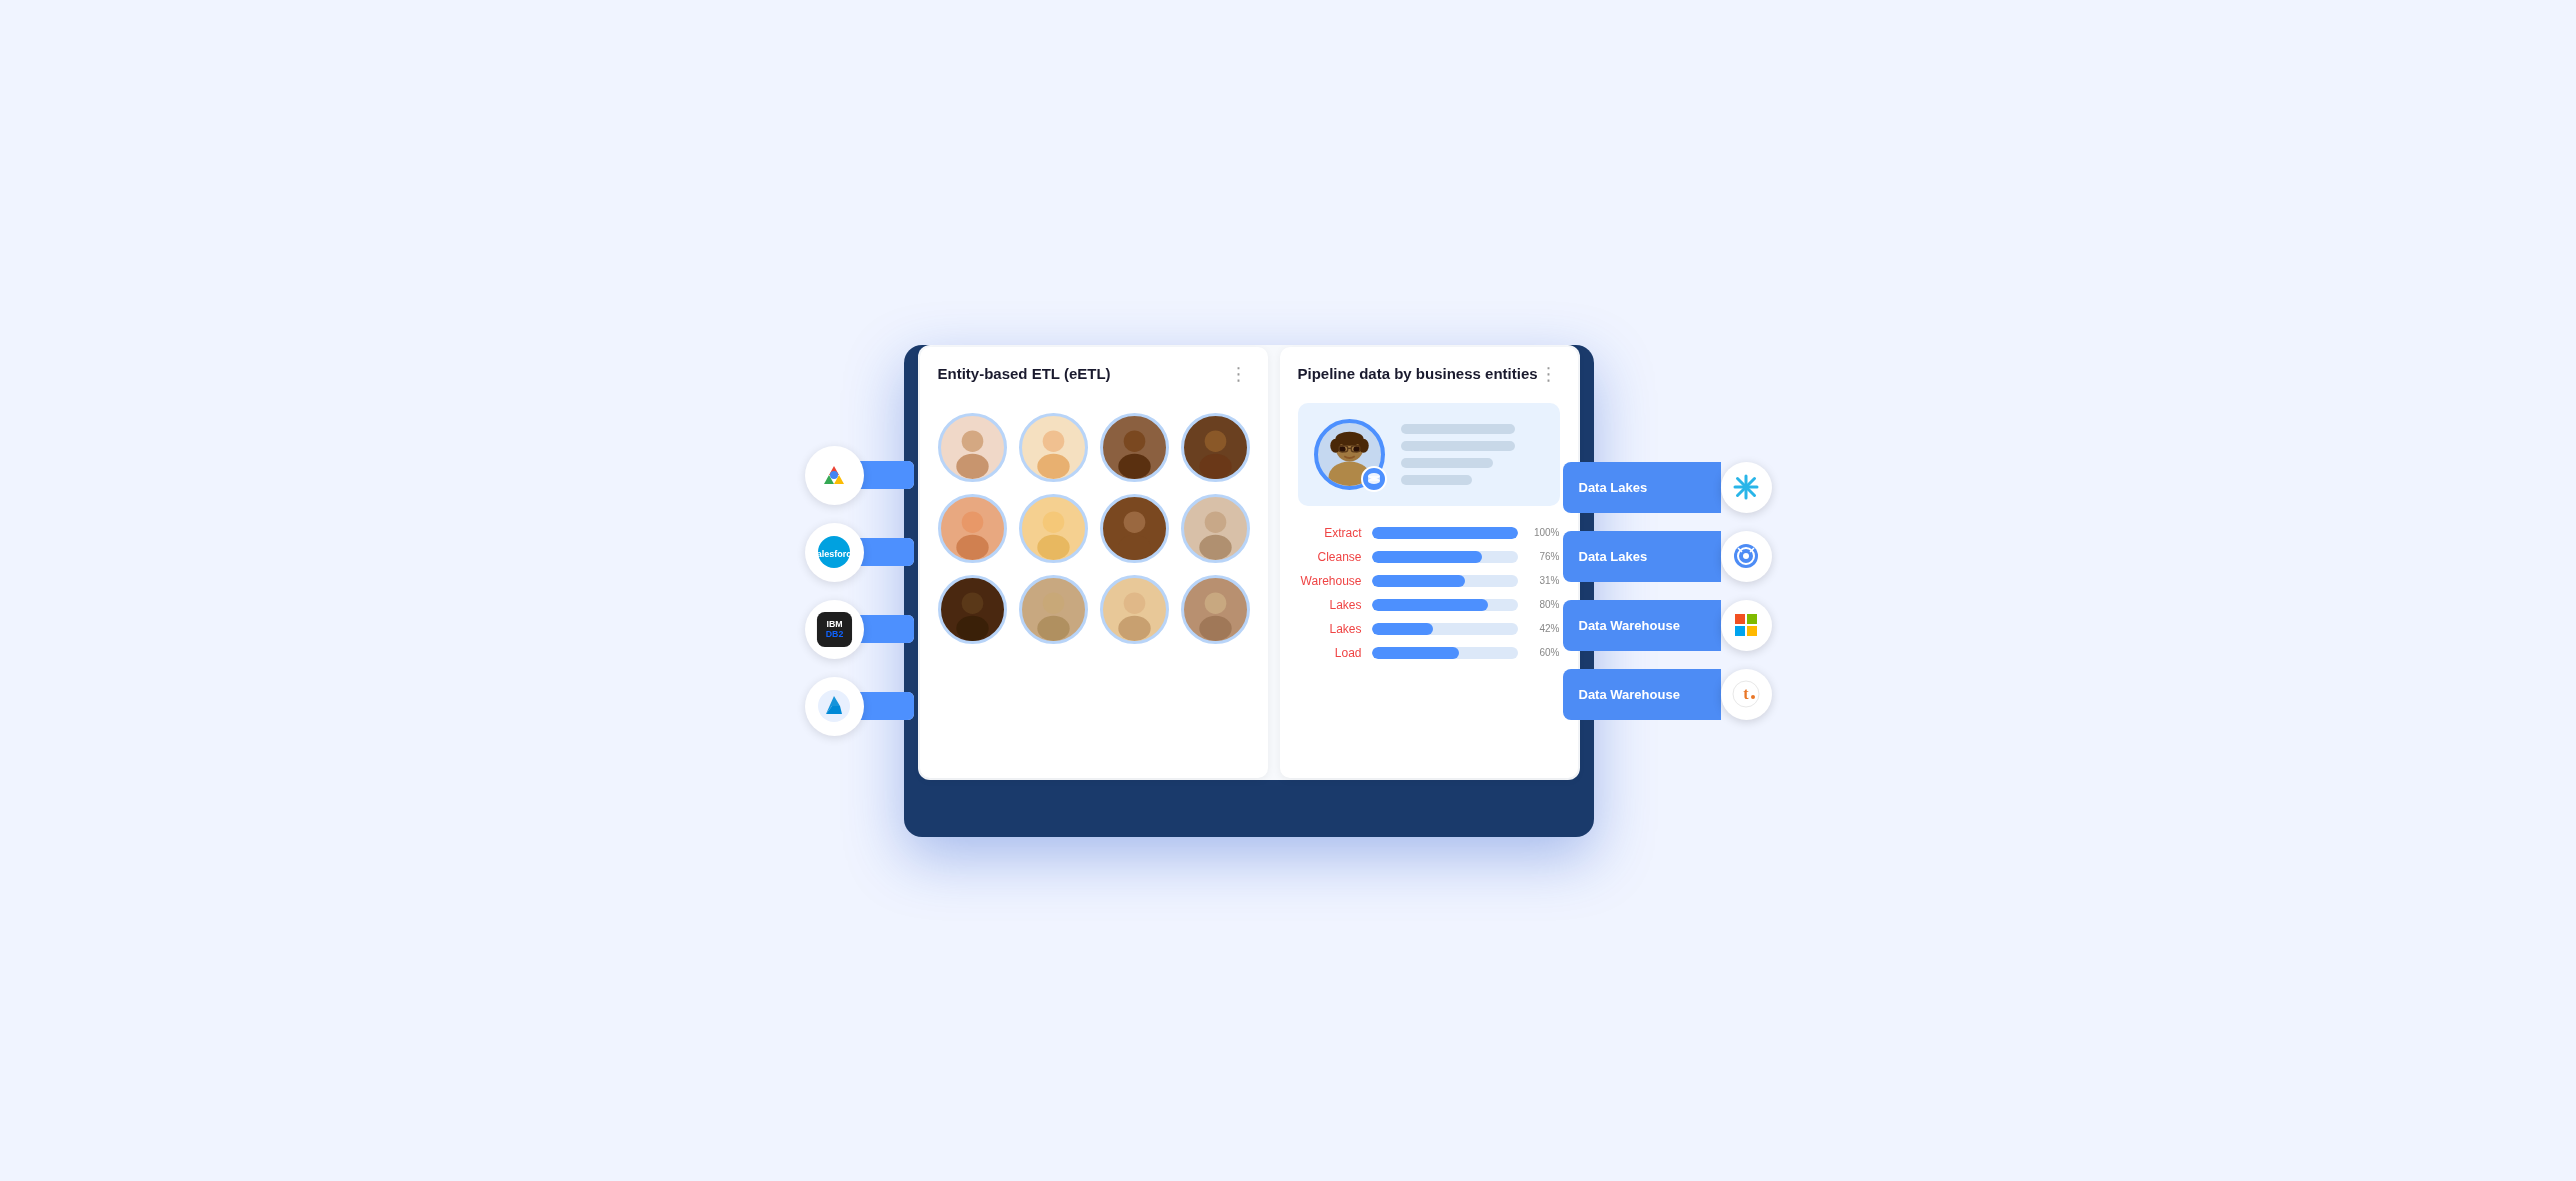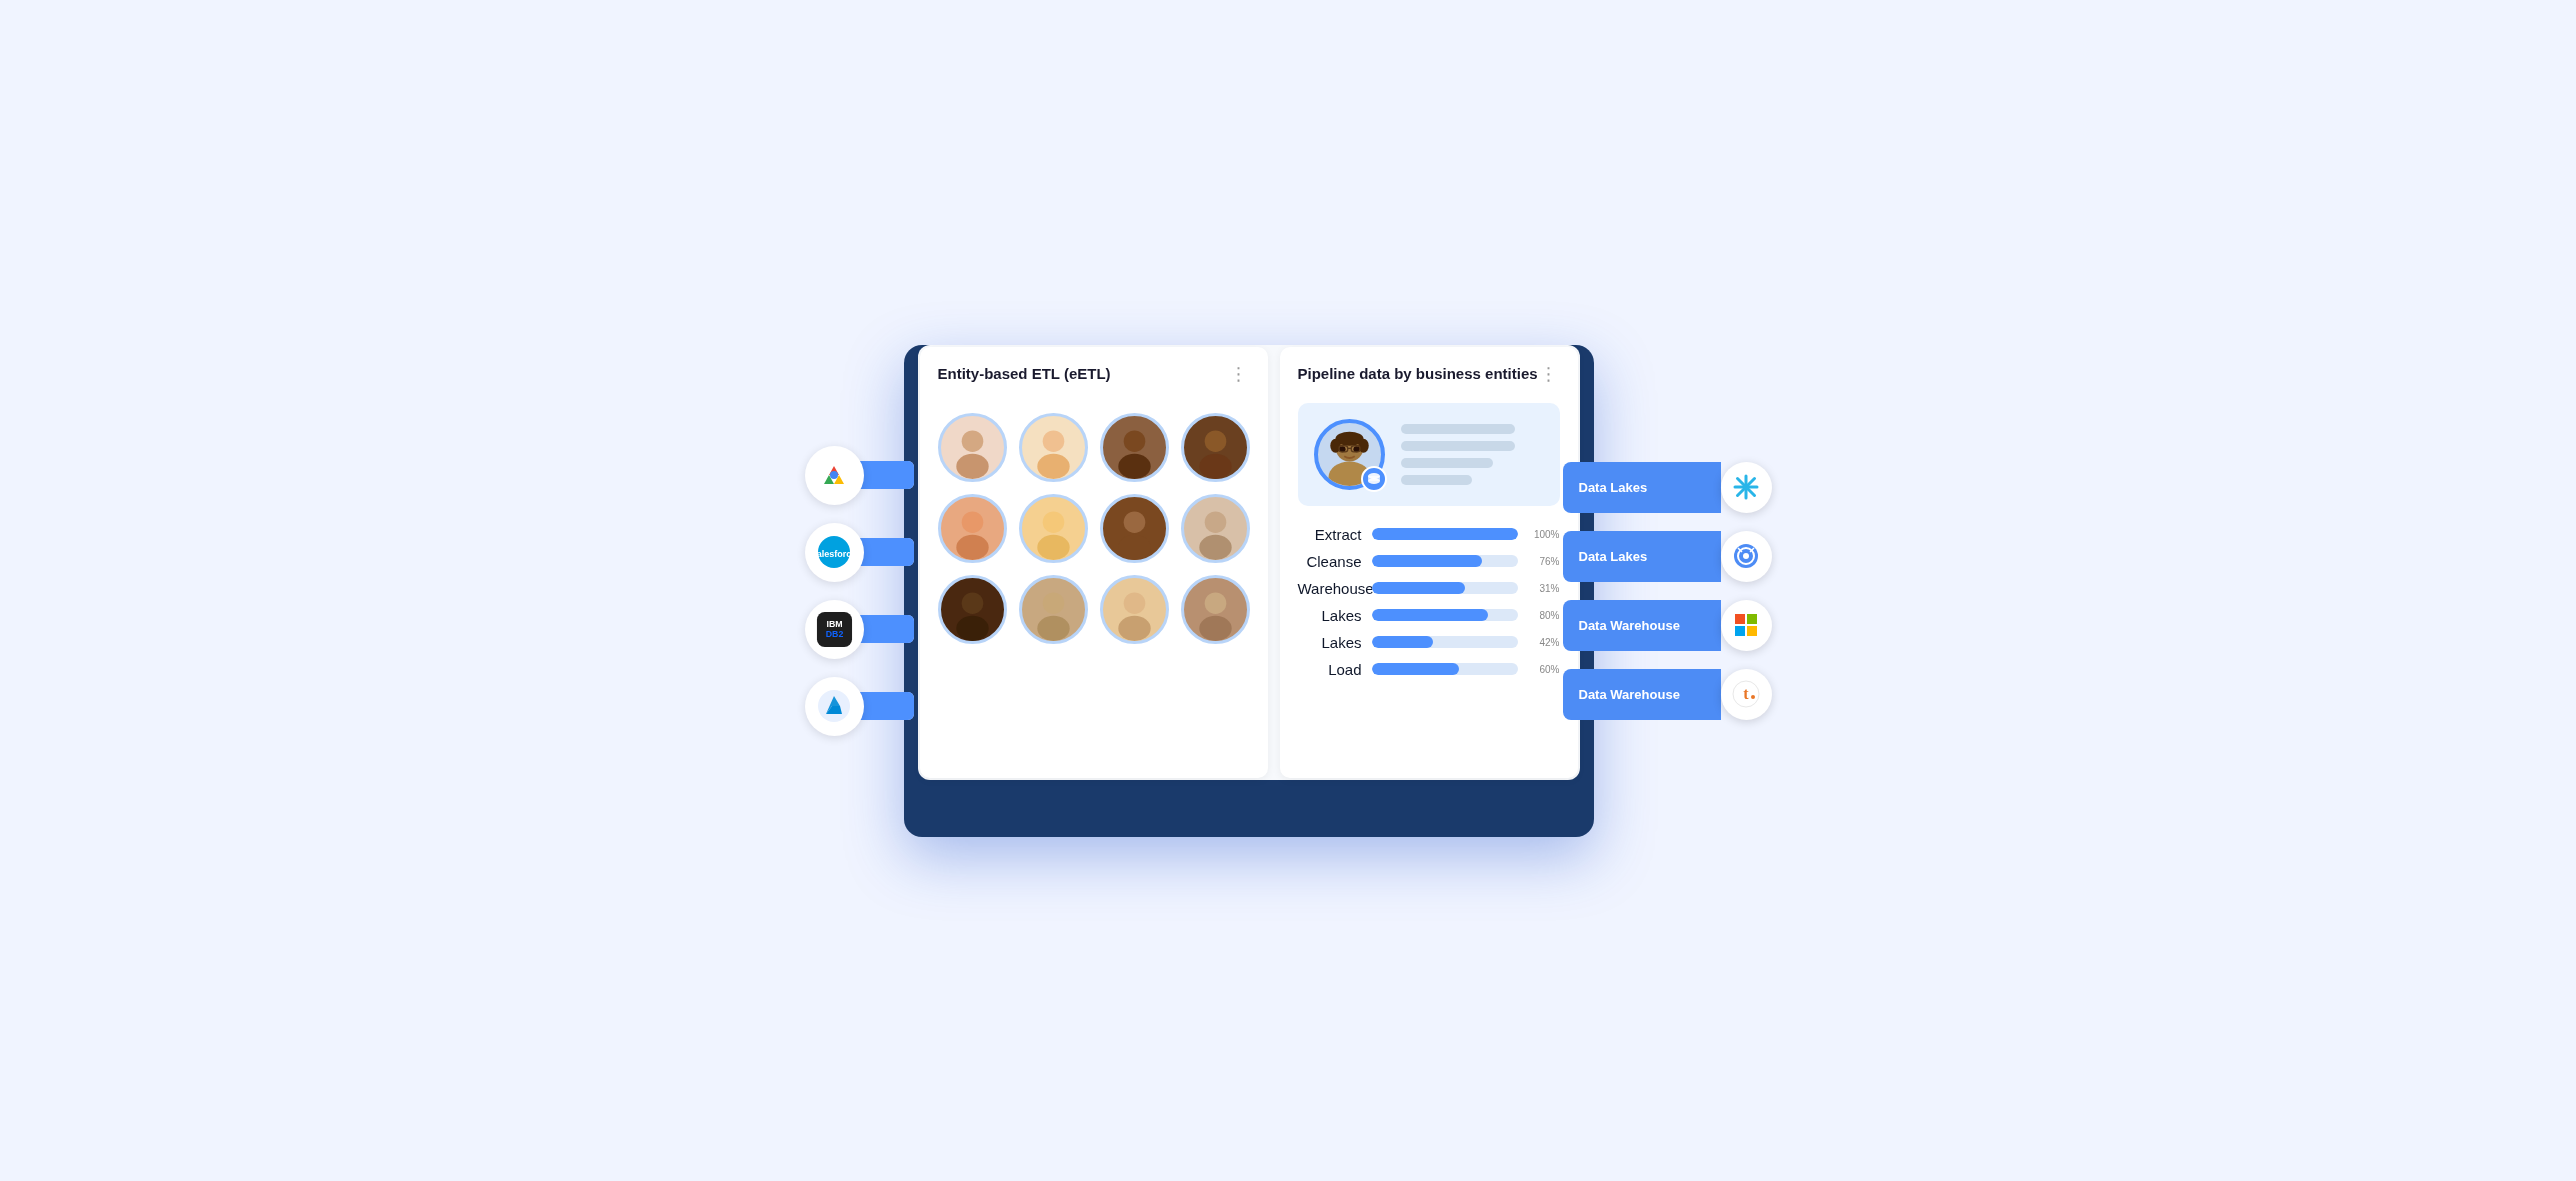--- a/index.html
+++ b/index.html
@@ -298,22 +298,22 @@
       gap: 10px;
     }
 
     .progress-row {
       display: flex;
       align-items: center;
       gap: 10px;
     }
 
     .progress-label {
-      font-size: 15px;
-      color: #0f172a;
+      font-size: 12px;
+      color: #ef4444;
       width: 64px;
       text-align: right;
       flex-shrink: 0;
     }
 
     .progress-track {
       flex: 1;
       height: 12px;
       background: #dce8f8;
       border-radius: 6px;

